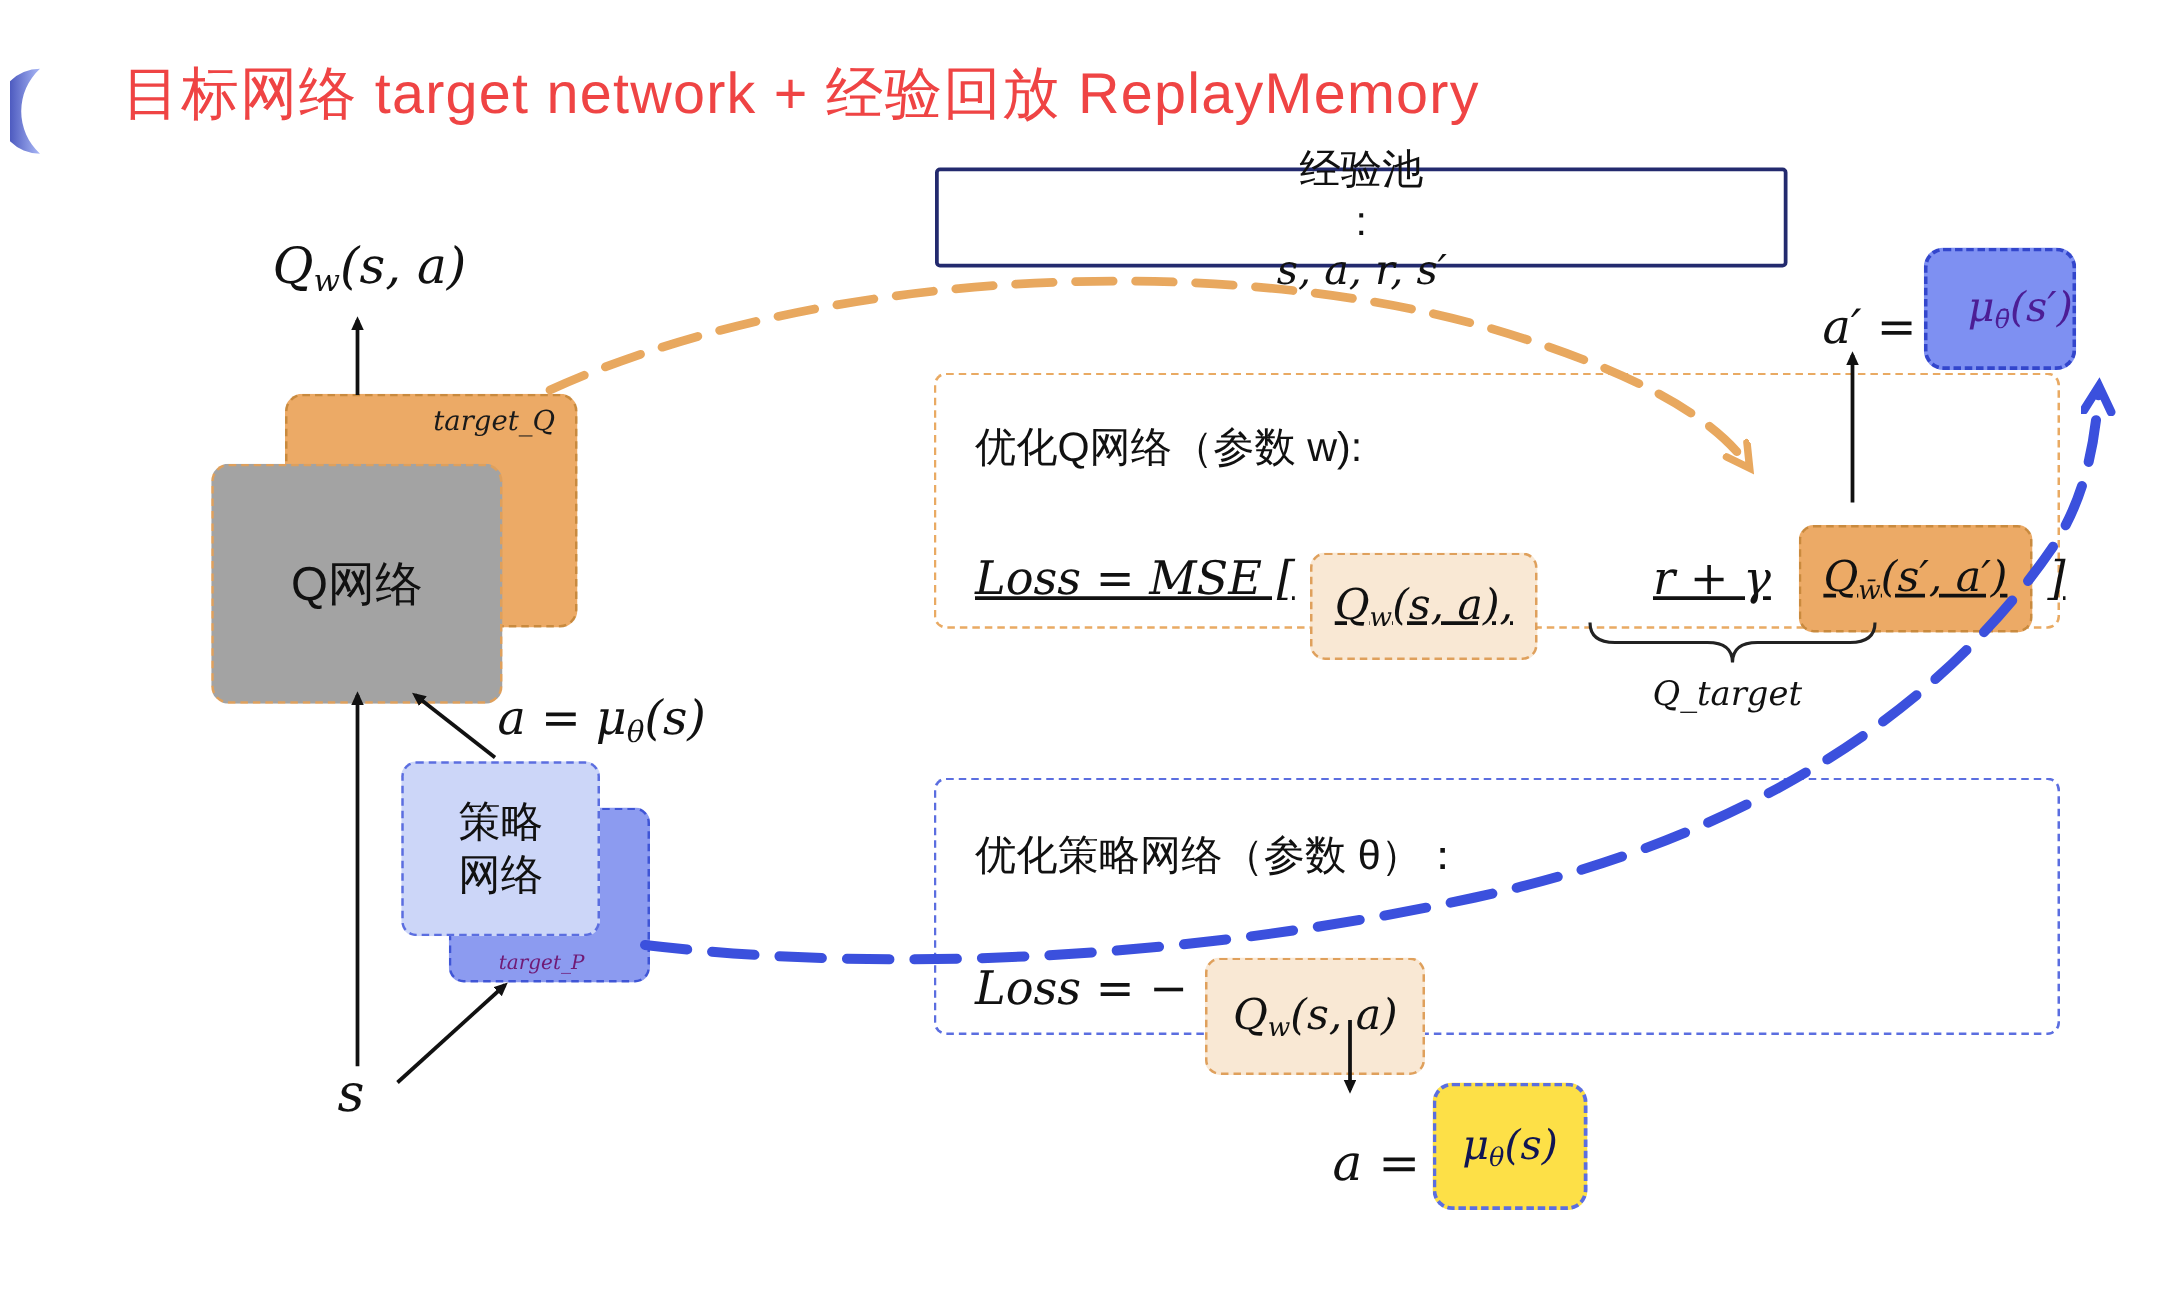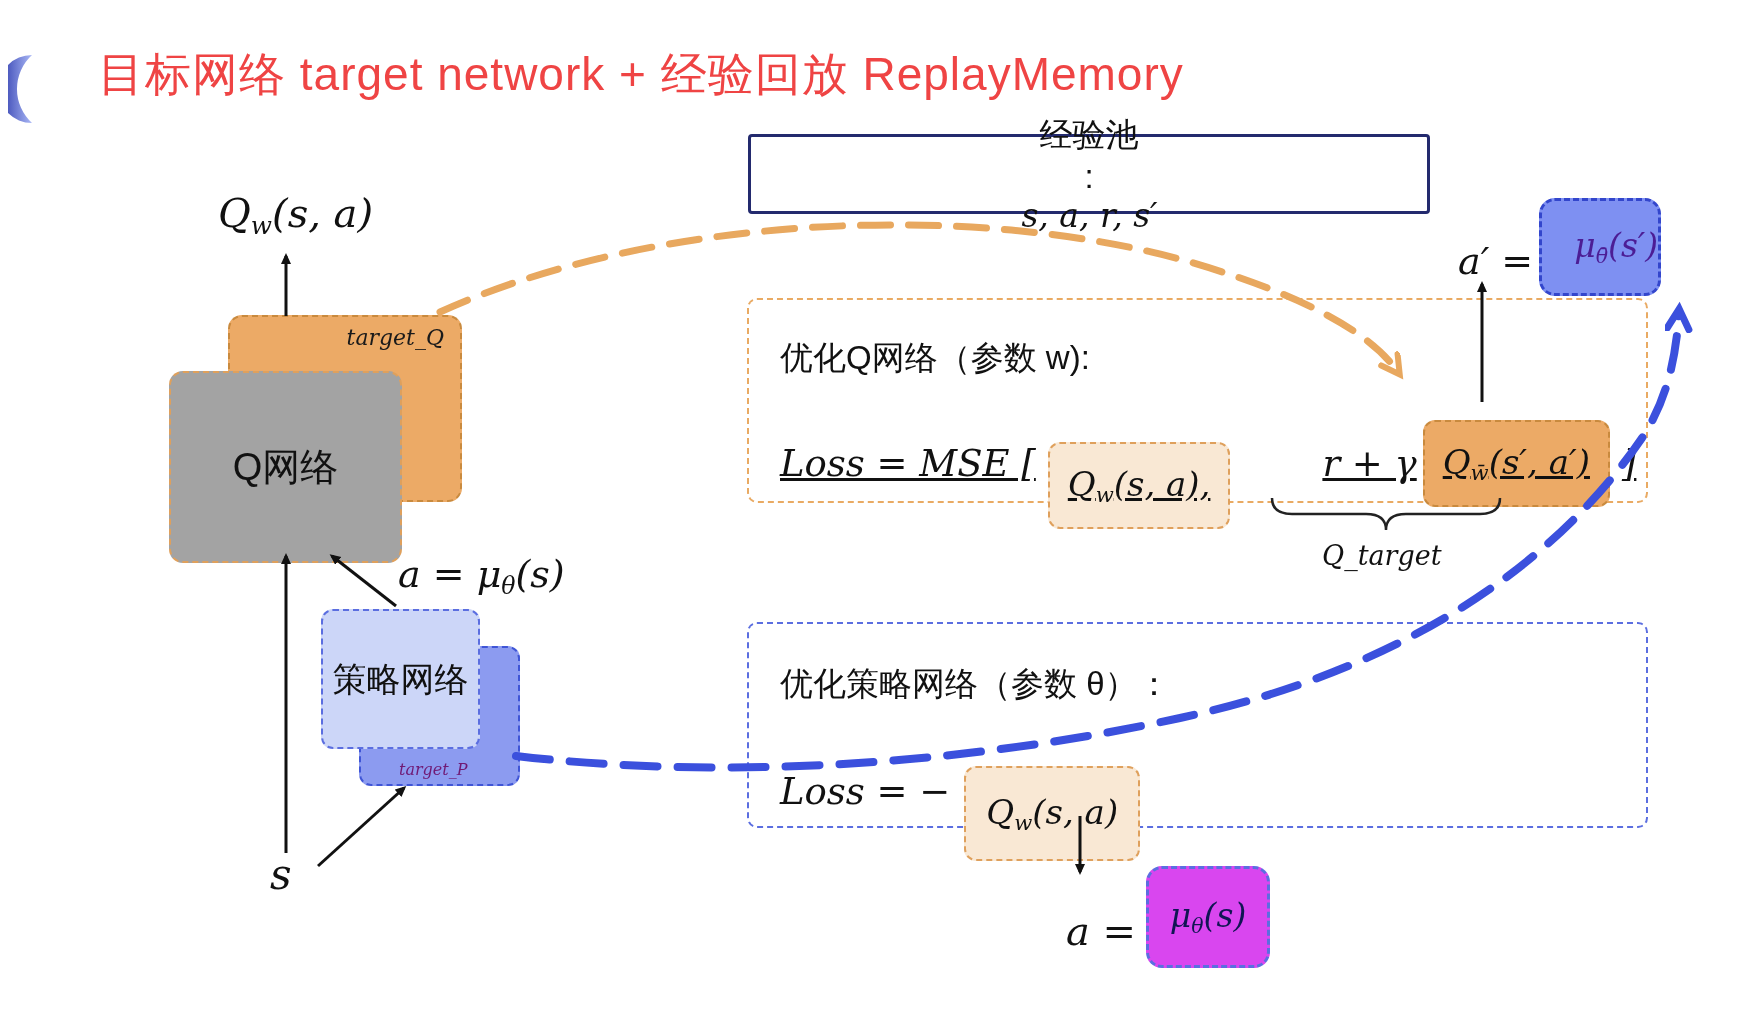--- a/index.html
+++ b/index.html
@@ -22,21 +22,21 @@
   }
   .replay-box .math{margin-left:10px;}
   
   .netbox{border-radius:14px;display:flex;align-items:center;justify-content:center;}
   .target-q{left:228px;top:315px;width:230px;height:183px;background:#ecaa66;border:2px dashed #c98a3e;z-index:4;}
   .target-q .tag{position:absolute;top:8px;right:16px;font-size:22px;color:#1a1a1a;}
   .q-main{left:169px;top:371px;width:229px;height:188px;background:#a3a3a3;border:2px dashed #dfa05c;z-index:5;font-size:38px;}
   .target-p{left:359px;top:646px;width:157px;height:136px;background:#8c9bf0;border:2px dashed #3f55d6;z-index:4;border-radius:12px;}
   .target-p .tag{position:absolute;bottom:5px;left:38px;font-size:16px;color:#701a75;}
   .policy-main{left:321px;top:609px;width:155px;height:136px;background:#ccd6f8;border:2px dashed #5b6ee0;z-index:5;font-size:34px;border-radius:12px;
-    flex-direction:row;line-height:1.25;}
+    flex-direction:column;line-height:1.25;}
   
   .qw-label{left:218px;top:190px;font-size:40px;z-index:6;white-space:nowrap;}
   .action-eq{left:398px;top:552px;font-size:38px;z-index:6;white-space:nowrap;}
   .state-label{left:270px;top:850px;font-size:42px;z-index:6;}
   
   .aprime-wrap{left:1458px;top:212px;font-size:38px;z-index:6;display:flex;align-items:center;white-space:nowrap;}
   .aprime-box{
     position:relative;margin-left:6px;width:116px;height:92px;background:#7e90f2;border:3px dashed #3346cc;border-radius:16px;
     display:flex;align-items:center;justify-content:flex-end;font-size:33px;color:#4c1d95;top:-14px;
   }
@@ -52,29 +52,29 @@
   .p-formula{left:780px;top:722px;}
   .loss-prefix{font-size:37px;}
   .termbox{
     border-radius:12px;display:flex;align-items:center;justify-content:center;
     font-size:34px;padding:20px 18px;
   }
   .term-cream{background:#f9e8d4;border:2px dashed #dfa05c;margin-top:44px;}
   .term-orange{background:#ecaa66;border:2px dashed #c98a3e;}
   .t1{margin-left:12px;}
   .mid{margin-left:92px;font-size:37px;}
-  .t2{margin-left:6px;padding-left:18px;}
+  .t2{margin-left:22px;padding-left:18px;}
   .close{margin-left:12px;font-size:37px;}
   .p-term{margin-left:14px;padding:24px 20px;}
   
   .qtarget-label{left:1322px;top:540px;font-size:27px;z-index:6;}
   
   .bottom-action{left:1066px;top:880px;font-size:40px;z-index:6;display:flex;align-items:center;white-space:nowrap;}
   .mu-box{
-    position:relative;margin-left:10px;width:118px;height:96px;background:#d946ef;border:3px dashed #5b6ee0;border-radius:16px;
+    position:relative;margin-left:10px;width:118px;height:96px;background:#fde047;border:3px dashed #5b6ee0;border-radius:16px;
     display:flex;align-items:center;justify-content:center;font-size:33px;color:#101553;top:-14px;
   }
   svg.overlay{position:absolute;left:0;top:0;z-index:20;pointer-events:none;}
   svg.logo{position:absolute;left:8px;top:52px;z-index:6;}
 </style>
 </head>
 <body>
 
 <svg class="logo" width="54" height="74" viewBox="0 0 54 74">
   <defs>

